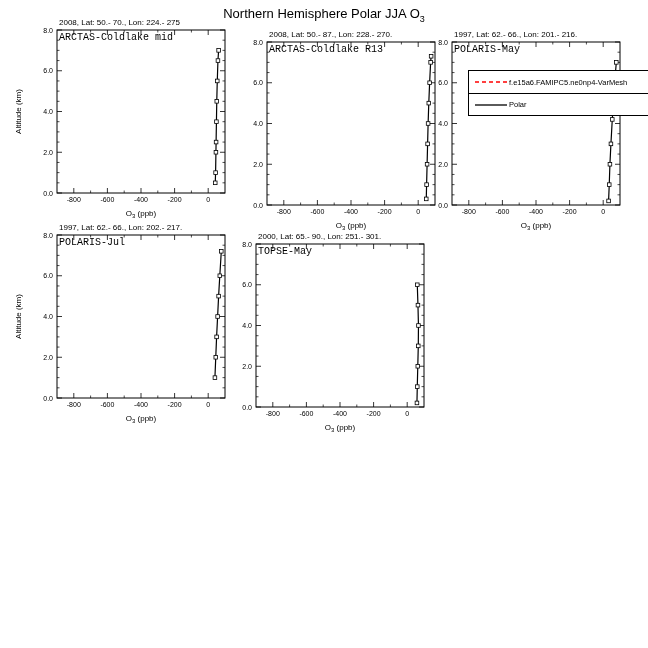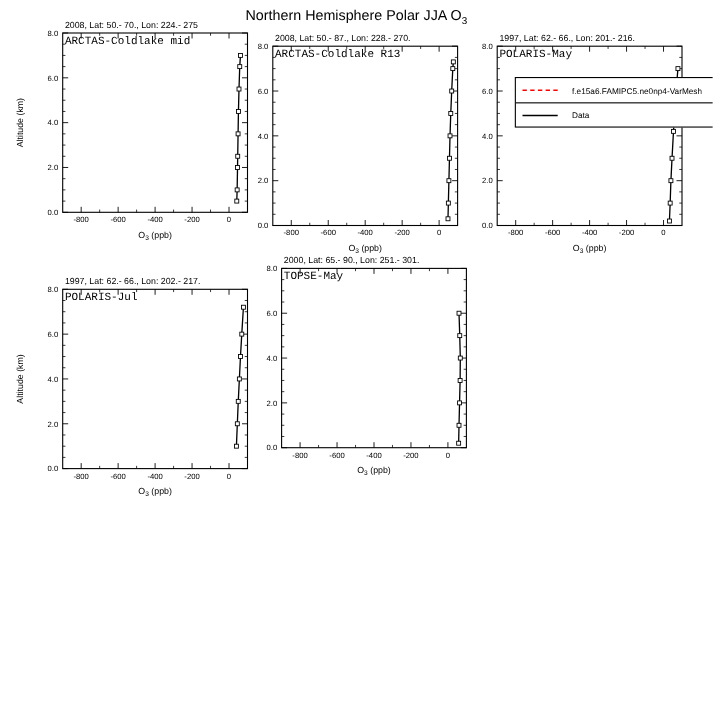--- a/index.html
+++ b/index.html
@@ -21,21 +21,21 @@
   .plabel { font:10px "Liberation Mono", monospace; }
   .axlabel{ font:8px "Liberation Sans", sans-serif; }
   .legend {
     position:absolute; background:#ffffff; border:1px solid #000;
   }
   .legend-row {
     display:flex; align-items:center; height:22px; padding-left:4px;
     overflow:hidden; white-space:nowrap;
   }
   .legend-row + .legend-row { border-top:1px solid #000; }
-  .legend-label { font-size:7.5px; white-space:nowrap; overflow:hidden; margin-left:11px; }
+  .legend-label { font-size:7.5px; white-space:nowrap; overflow:hidden; margin-left:0; }
   .legend-sample { flex:0 0 36px; height:10px; }
 </style>
 </head>
 <body>
 
 <div id="canvas">
   <div class="fig-title"><span>Northern Hemisphere Polar JJA O</span><sub>3</sub></div>
   <div>
       <div class="panel" style="left: 12px; top: 14px;"><svg width="227" height="211">
           <text x="47" y="11" class="hdr">2008, Lat: 50.- 70., Lon: 224.- 275</text>
@@ -109,21 +109,21 @@
           <rect x="201.456" y="167.0125" width="3.6" height="3.6" fill="#fff" stroke="#000" stroke-width="0.8"></rect>
           <rect x="201.79199999999997" y="156.825" width="3.6" height="3.6" fill="#fff" stroke="#000" stroke-width="0.8"></rect>
           <rect x="202.128" y="136.45" width="3.6" height="3.6" fill="#fff" stroke="#000" stroke-width="0.8"></rect>
           <rect x="202.296" y="126.2625" width="3.6" height="3.6" fill="#fff" stroke="#000" stroke-width="0.8"></rect>
           <rect x="202.63199999999998" y="105.8875" width="3.6" height="3.6" fill="#fff" stroke="#000" stroke-width="0.8"></rect>
           <rect x="202.968" y="85.5125" width="3.6" height="3.6" fill="#fff" stroke="#000" stroke-width="0.8"></rect>
           <rect x="203.47199999999998" y="65.1375" width="3.6" height="3.6" fill="#fff" stroke="#000" stroke-width="0.8"></rect>
           <rect x="204.14399999999998" y="44.7625" width="3.6" height="3.6" fill="#fff" stroke="#000" stroke-width="0.8"></rect>
           <rect x="204.81599999999997" y="34.575" width="3.6" height="3.6" fill="#fff" stroke="#000" stroke-width="0.8"></rect>
         </svg></div>
-      <div class="panel" style="left: 203px; top: 26px;"><svg width="227" height="211">
+      <div class="panel" style="left: 222px; top: 26px;"><svg width="227" height="211">
           <text x="47" y="11" class="hdr">2008, Lat: 50.- 87., Lon: 228.- 270.</text>
           <rect x="45" y="16" width="168" height="163" fill="none" stroke="#000" stroke-width="1"></rect>
           <line x1="61.8" y1="179" x2="61.8" y2="174" stroke="#000" stroke-width="0.8"></line>
           <line x1="61.8" y1="16" x2="61.8" y2="21" stroke="#000" stroke-width="0.8"></line>
           <text x="61.8" y="188" text-anchor="middle" class="tick">-800</text>
           <line x1="95.4" y1="179" x2="95.4" y2="174" stroke="#000" stroke-width="0.8"></line>
           <line x1="95.4" y1="16" x2="95.4" y2="21" stroke="#000" stroke-width="0.8"></line>
           <text x="95.4" y="188" text-anchor="middle" class="tick">-600</text>
           <line x1="129" y1="179" x2="129" y2="174" stroke="#000" stroke-width="0.8"></line>
           <line x1="129" y1="16" x2="129" y2="21" stroke="#000" stroke-width="0.8"></line>
@@ -264,21 +264,21 @@
           <polyline points="201.57600000000002,174.925 202.24800000000002,158.625 202.92,138.25 203.928,117.875 205.272,93.425 206.61599999999999,73.05 207.96,52.675 209.304,36.375" fill="none" stroke="#000" stroke-width="1.2"></polyline>
           <rect x="199.776" y="173.125" width="3.6" height="3.6" fill="#fff" stroke="#000" stroke-width="0.8"></rect>
           <rect x="200.448" y="156.825" width="3.6" height="3.6" fill="#fff" stroke="#000" stroke-width="0.8"></rect>
           <rect x="201.11999999999998" y="136.45" width="3.6" height="3.6" fill="#fff" stroke="#000" stroke-width="0.8"></rect>
           <rect x="202.128" y="116.075" width="3.6" height="3.6" fill="#fff" stroke="#000" stroke-width="0.8"></rect>
           <rect x="203.47199999999998" y="91.625" width="3.6" height="3.6" fill="#fff" stroke="#000" stroke-width="0.8"></rect>
           <rect x="204.81599999999997" y="71.25" width="3.6" height="3.6" fill="#fff" stroke="#000" stroke-width="0.8"></rect>
           <rect x="206.16" y="50.875" width="3.6" height="3.6" fill="#fff" stroke="#000" stroke-width="0.8"></rect>
           <rect x="207.504" y="34.575" width="3.6" height="3.6" fill="#fff" stroke="#000" stroke-width="0.8"></rect>
         </svg></div>
-      <div class="panel" style="left: 12px; top: 247px;"><svg width="227" height="211">
+      <div class="panel" style="left: 12px; top: 219px;"><svg width="227" height="211">
           <text x="47" y="11" class="hdr">1997, Lat: 62.- 66., Lon: 202.- 217.</text>
           <rect x="45" y="16" width="168" height="163" fill="none" stroke="#000" stroke-width="1"></rect>
           <line x1="61.8" y1="179" x2="61.8" y2="174" stroke="#000" stroke-width="0.8"></line>
           <line x1="61.8" y1="16" x2="61.8" y2="21" stroke="#000" stroke-width="0.8"></line>
           <text x="61.8" y="188" text-anchor="middle" class="tick">-800</text>
           <line x1="95.4" y1="179" x2="95.4" y2="174" stroke="#000" stroke-width="0.8"></line>
           <line x1="95.4" y1="16" x2="95.4" y2="21" stroke="#000" stroke-width="0.8"></line>
           <text x="95.4" y="188" text-anchor="middle" class="tick">-600</text>
           <line x1="129" y1="179" x2="129" y2="174" stroke="#000" stroke-width="0.8"></line>
           <line x1="129" y1="16" x2="129" y2="21" stroke="#000" stroke-width="0.8"></line>
@@ -429,16 +429,16 @@
       <div class="legend-row">
         <svg width="36" height="10" class="legend-sample">
           <line x1="2" y1="5" x2="34" y2="5" stroke="#ff0000" stroke-width="1.3" stroke-dasharray="4,3"></line>
         </svg>
         <span class="legend-label">f.e15a6.FAMIPC5.ne0np4-VarMesh</span>
       </div>
       <div class="legend-row">
         <svg width="36" height="10" class="legend-sample">
           <line x1="2" y1="5" x2="34" y2="5" stroke="#000000" stroke-width="1.3"></line>
         </svg>
-        <span class="legend-label">Data</span>
+        <span class="legend-label">Polar</span>
       </div>
     </div>
 </div>
 
 </body></html>

